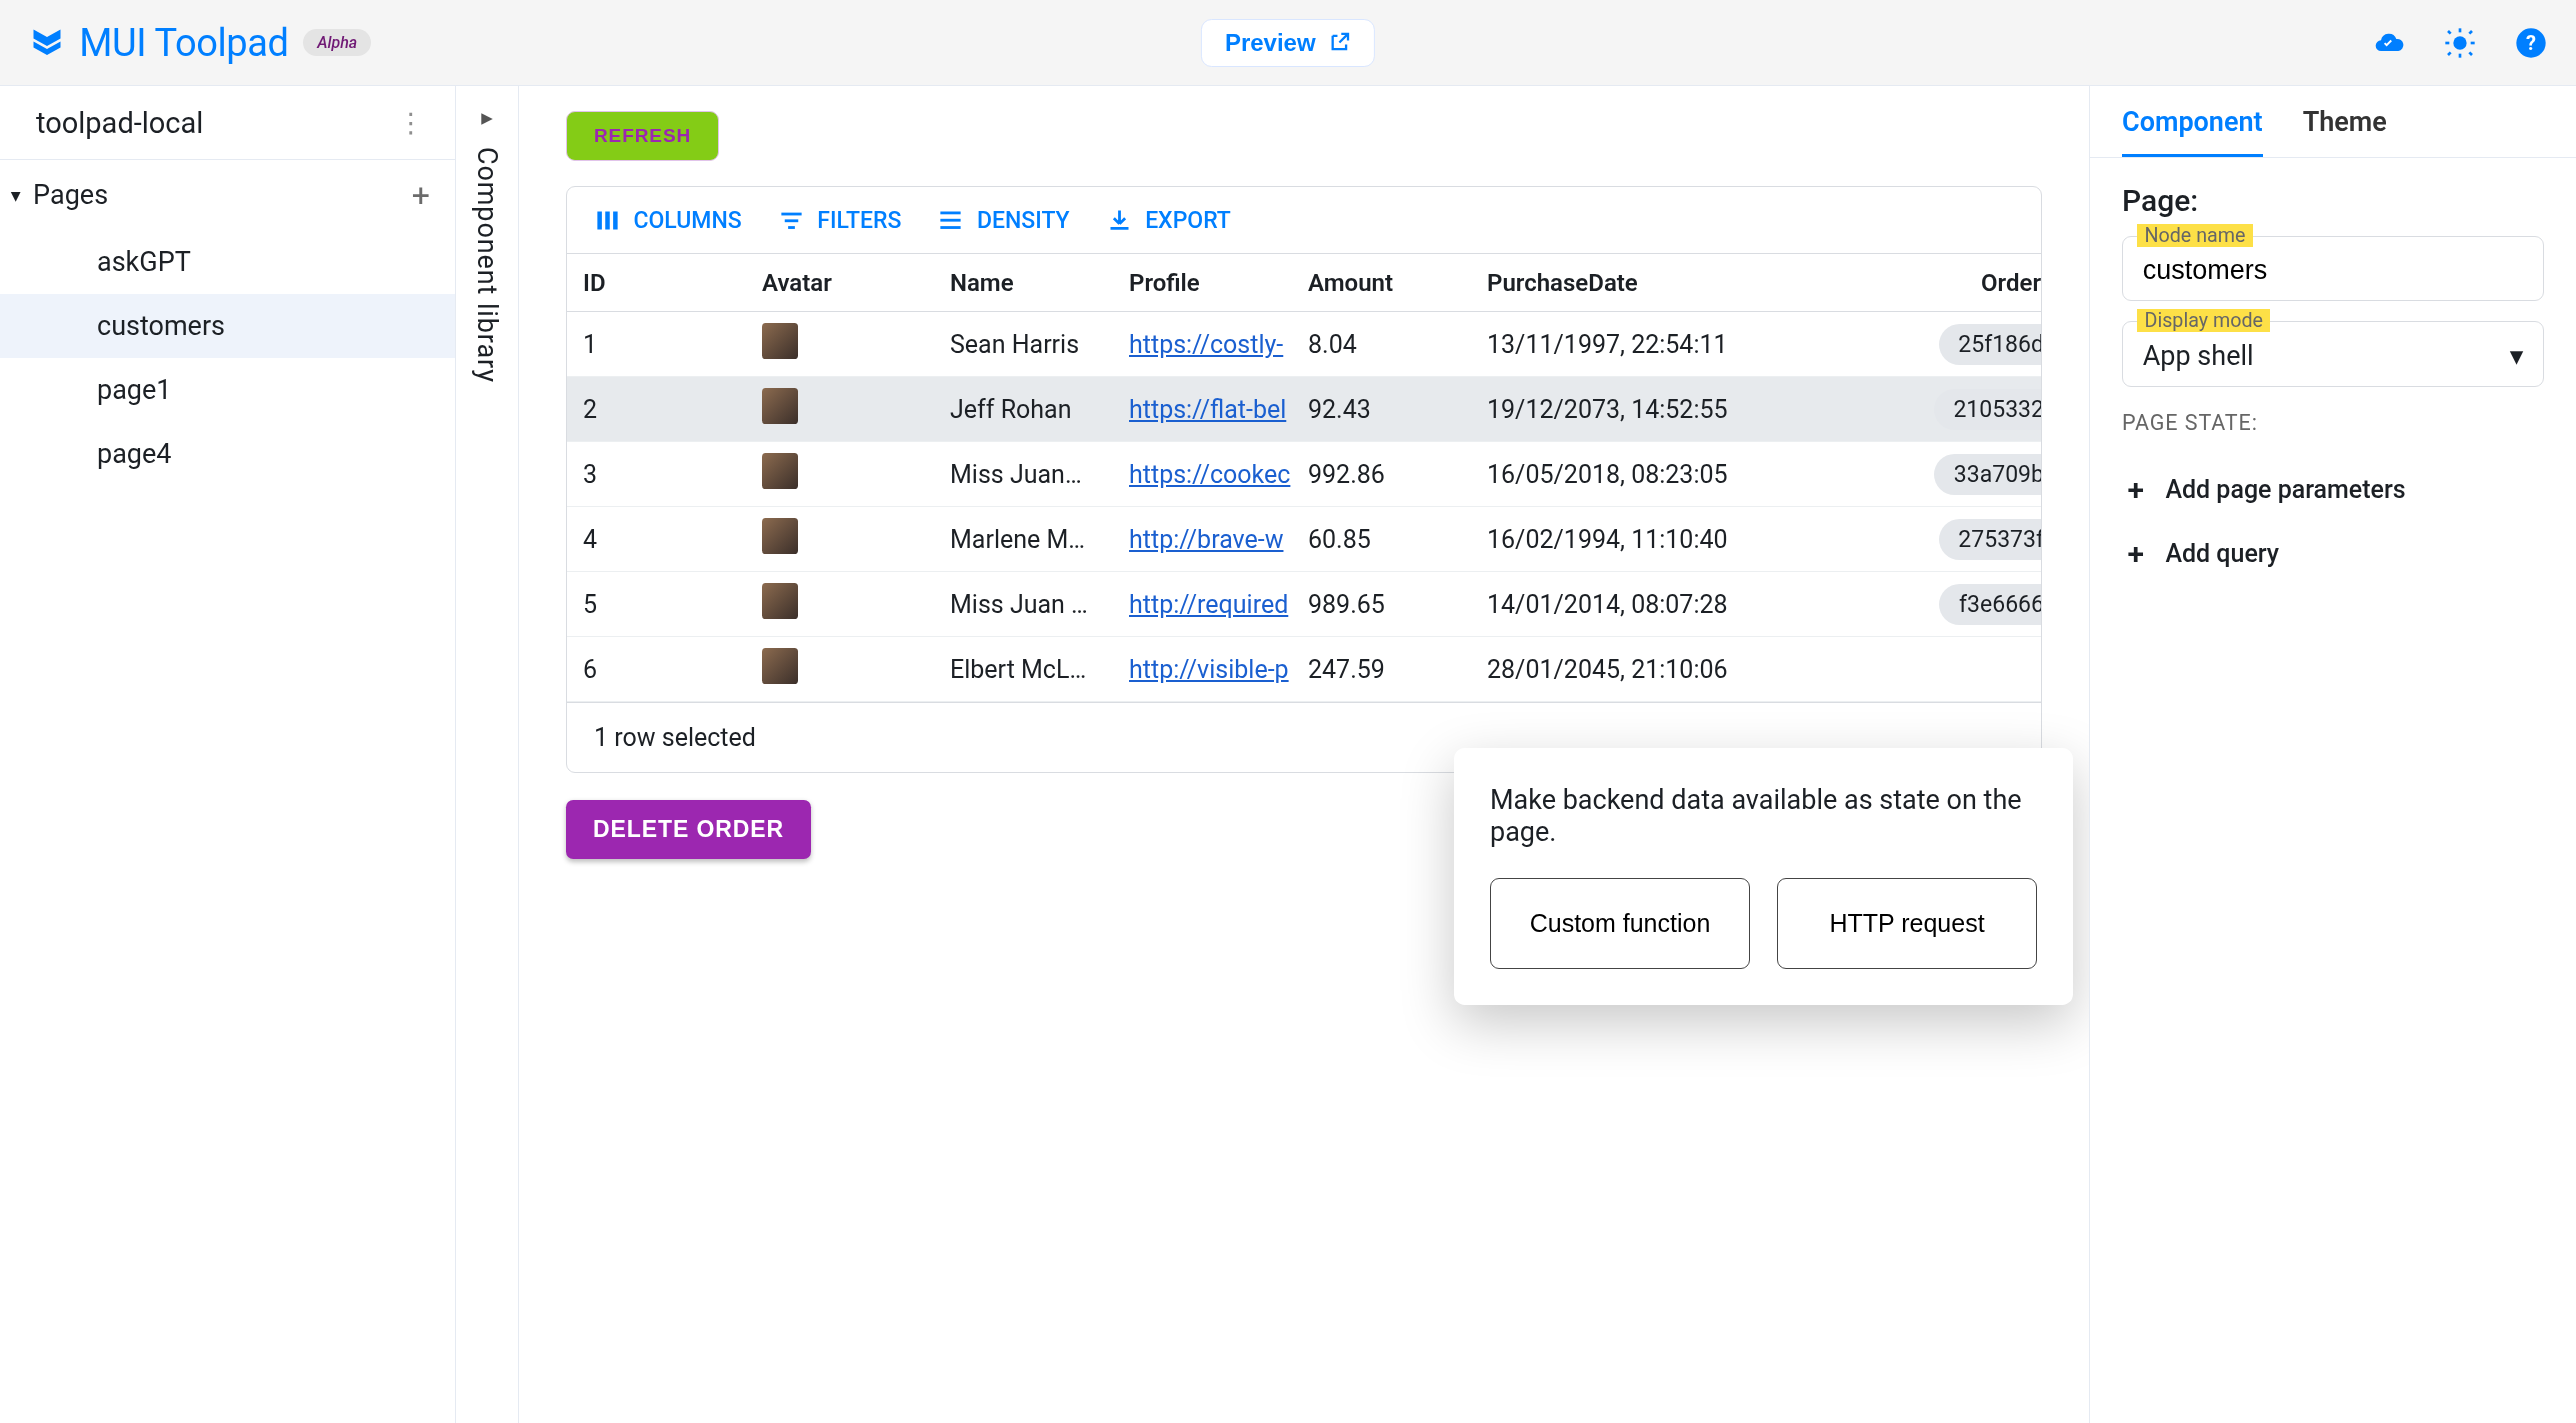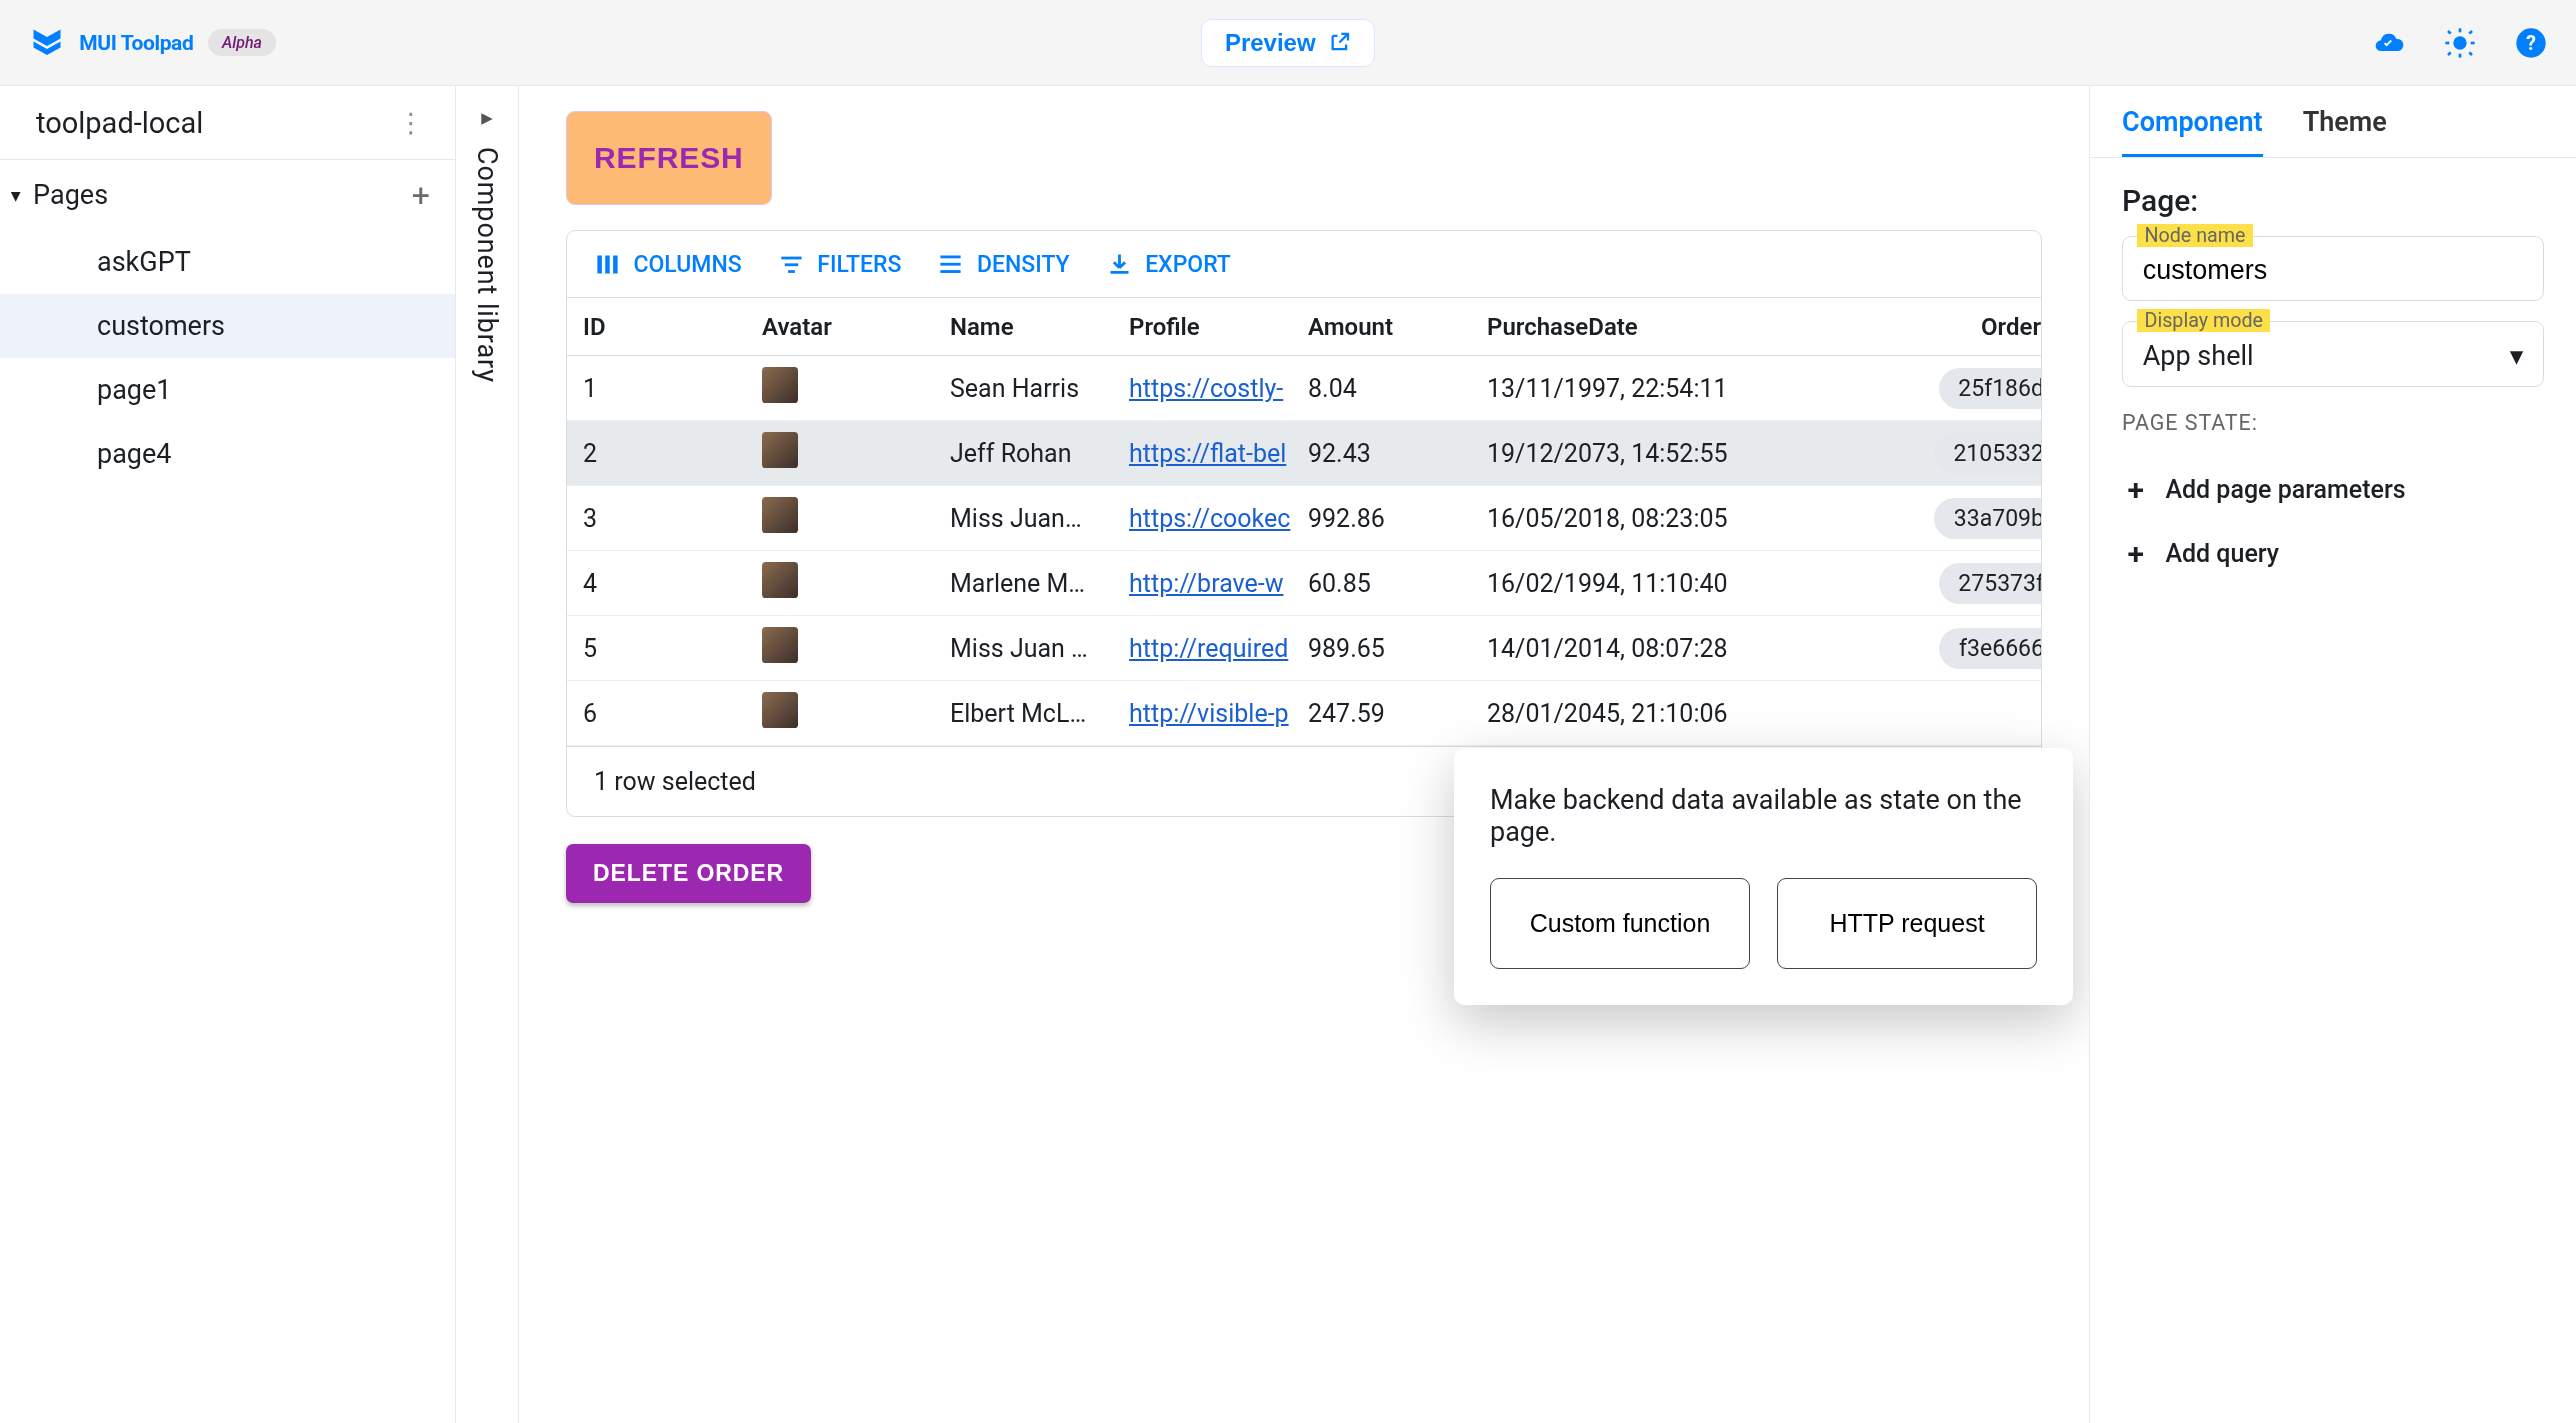--- a/index.html
+++ b/index.html
@@ -9,42 +9,42 @@
     --grey-200: #E5EAF2;
     --grey-300: #D9DCE1;
     --grey-700: #434D5B;
     --text: #1C2025;
     --purple: #9c27b0;
   }
   html, body { width: 2576px; height: 1424px; font-family: -apple-system, BlinkMacSystemFont, "Segoe UI", Roboto, Helvetica, Arial, sans-serif; color: var(--text); background:#fff; }
   
   .header { display:flex; align-items:center; height:86px; padding:0 29px; border-bottom:0.9px solid var(--grey-200); background:#f5f5f5; position:relative;}
   .logo-box { display:flex; align-items:center; gap:14.3px;}
-  .logo-text { font-size:21px; font-weight:700; color:var(--blue); letter-spacing:-0.4px;}
+  .logo-text { font-size:38px; font-weight:400; color:var(--blue); letter-spacing:-0.4px;}
   .alpha-chip { background:#e4e4e4; color:#701a75; border-radius:16px; font-size:16px; padding:3.6px 14.3px; font-weight:500;font-style:italic;}
   .preview-btn { position:absolute; left:50%; transform:translateX(-50%); display:flex; align-items:center; gap:12.5px; color:var(--blue); font-size:24px; font-weight:600; border:1.8px solid #d9e6ff; border-radius:10.7px; padding:9px 23px; background:#fff; cursor:pointer;}
   .hdr-icons { margin-left:auto; display:flex; gap:39px; align-items:center;}
   .hdr-icons svg, .hdr-icons .icon { width:32px; height:32px; color:var(--blue);}
   
   .body { display:flex; height:calc(100% - 86px);}
   .sidebar { width:456px; border-right:0.9px solid var(--grey-200); display:flex; flex-direction:column;}
   .app-name-row { display:flex; align-items:center; justify-content:space-between; padding:19.7px 29px 19.7px 36px; border-bottom:0.9px solid var(--grey-200);}
   .app-name { font-size:29px; font-weight:400;}
   .menu-dots { color:#8f8f8f; font-size:27px; cursor:pointer; letter-spacing:1.8px;}
   .pages-head { display:flex; align-items:center; gap:12.5px; padding:16px 25px 16px 10.7px; font-size:27px;}
   .pages-head .caret { font-size:19.7px;}
   .pages-head .plus { margin-left:auto; font-size:32px; color:#6b6b6b; cursor:pointer;}
   .page-item { font-size:27px; padding:16px 18px 16px 97px; cursor:pointer;}
   .page-item.active { background:#eef3fb;}
   .comp-lib-strip { width:63px; padding-top:18px; display:flex; flex-direction:column; align-items:center; border-right:0.9px solid var(--grey-200);}
   .comp-lib-strip .arrow { font-size:23px; color:#555; margin-bottom:16px;}
   .comp-lib-text { writing-mode:vertical-rl; font-size:27px; letter-spacing:0.9px;}
   
   .canvas { flex:1; background:#fff; padding:25px 47px; overflow:auto; position:relative;}
-  .refresh-btn { border:1.8px solid #e1c4ea; color:var(--purple); background:#fdba74; font-size:30px; font-weight:600; letter-spacing:0.9px; border-radius:9px; padding:29px 27px; cursor:pointer;}
+  .refresh-btn { border:1.8px solid #e1c4ea; color:var(--purple); background:#84cc16; font-size:19px; font-weight:600; letter-spacing:0.9px; border-radius:9px; padding:13px 27px; cursor:pointer;}
   .grid-box { margin-top:25px; border:0.9px solid var(--grey-300); border-radius:9px; overflow:hidden;}
   .grid-toolbar { display:flex; gap:36px; padding:19.7px 27px; }
   .tool-item { display:flex; align-items:center; gap:12.5px; color:var(--blue); font-size:23px; font-weight:500; cursor:pointer;}
   .tool-item svg{width:27px;height:27px;}
   .grid-head, .grid-row { display:grid; grid-template-columns: 179px 188px 179px 179px 179px 385px 197px; align-items:center; padding:0 16px;}
   .grid-head { height:59px; font-size:24px; font-weight:600; border-top:0.9px solid var(--grey-300); border-bottom:0.9px solid var(--grey-300);}
   .grid-row { height:65px; font-size:25px; border-bottom:0.9px solid #eceff1;}
   .grid-row.selected { background:#e7eaed;}
   .cell { overflow:hidden; text-overflow:ellipsis; white-space:nowrap; padding-right:12.5px;}
   .avatar { width:36px; height:36px; border-radius:3.6px; background:linear-gradient(135deg,#8c6b4f,#3b2f2a); display:inline-block;}

